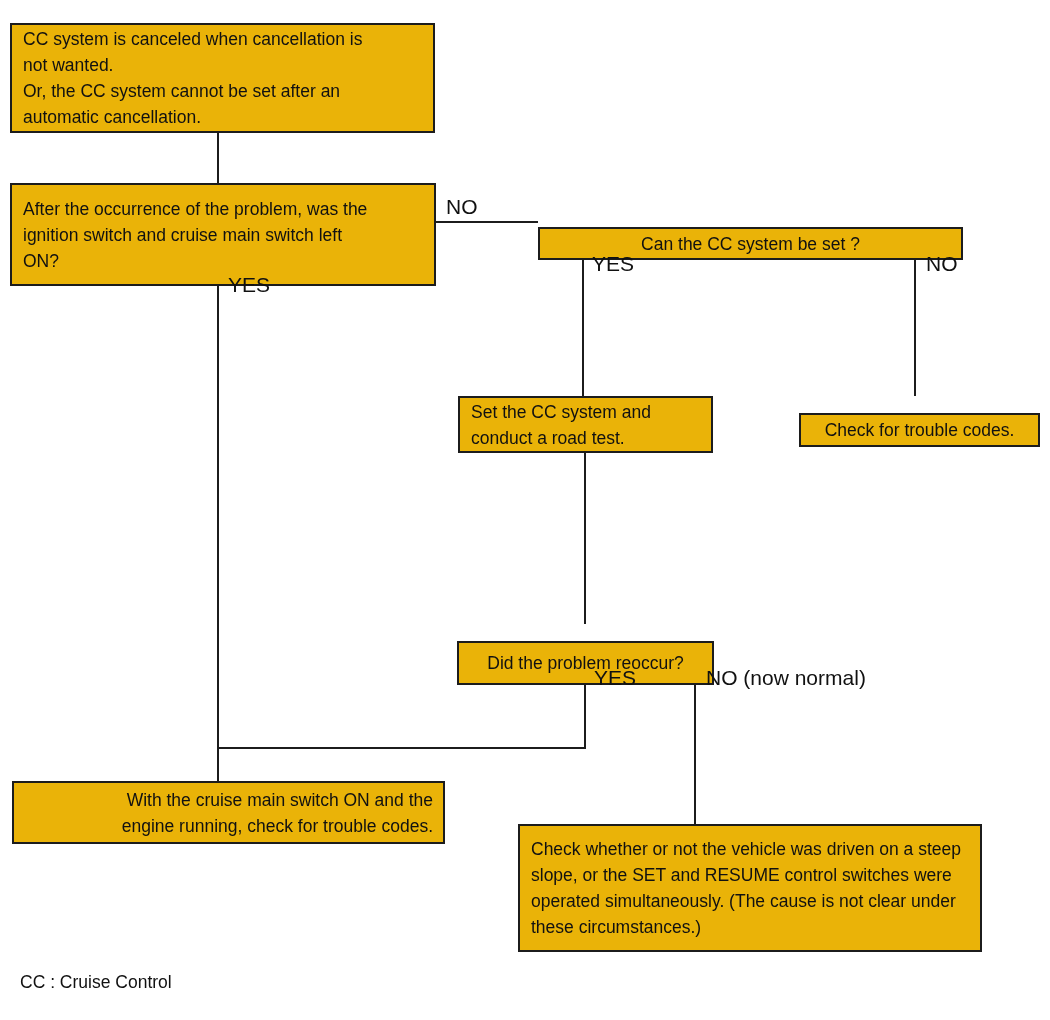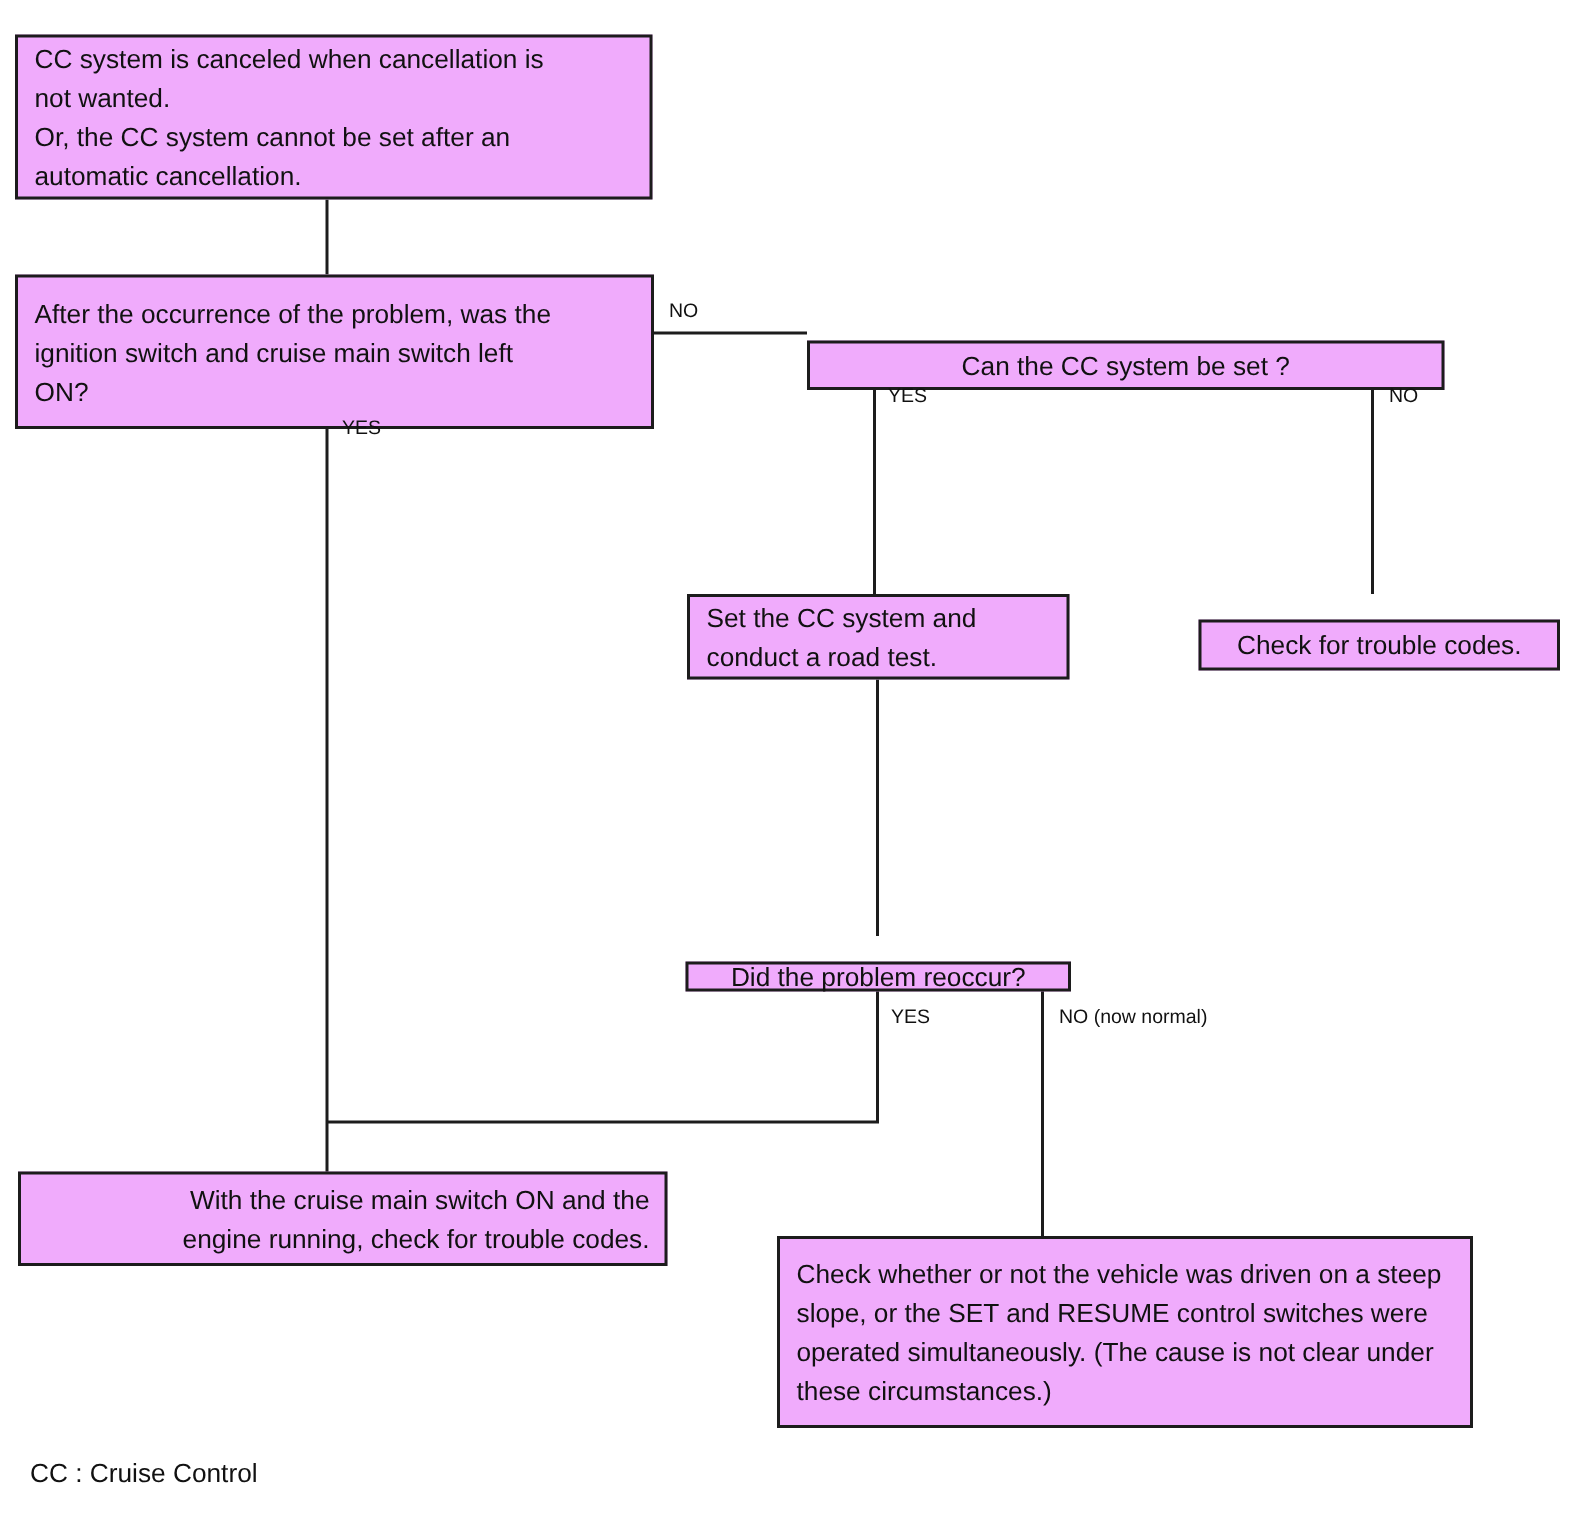--- a/index.html
+++ b/index.html
@@ -19,38 +19,38 @@
   .wires {
     position: absolute;
     left: 0;
     top: 0;
     pointer-events: none;
   }
   .node {
     position: absolute;
     box-sizing: border-box;
     border: 2px solid #1c1c1c;
-    background: #f0abfc;
+    background: #eab308;
     display: flex;
     flex-direction: column;
     justify-content: center;
     font-size: 17.5px;
     line-height: 26px;
     white-space: pre-line;
     padding: 0 10px 0 11px;
   }
   .node.center {
     align-items: center;
     text-align: center;
     padding: 0 6px;
     margin-top: 17px;
   }
   .edge-label {
     position: absolute;
-    font-size: 13px;
+    font-size: 21px;
     line-height: 20px;
     white-space: nowrap;
   }
   .footer-note {
     position: absolute;
     font-size: 17.5px;
     line-height: 22px;
     white-space: nowrap;
   }
 </style>
@@ -89,21 +89,21 @@
 ignition switch and cruise main switch left
 ON?</div>
 
   <div class="node center" style="left:538px; top:210px; width:425px; height:33px;">Can the CC system be set ?</div>
 
   <div class="node" style="left:458px; top:396px; width:255px; height:57px;">Set the CC system and
 conduct a road test.</div>
 
   <div class="node center" style="left:799px; top:396px; width:241px; height:34px;">Check for trouble codes.</div>
 
-  <div class="node center" style="left:457px; top:624px; width:257px; height:20px;">Did the problem reoccur?</div>
+  <div class="node center" style="left:457px; top:624px; width:257px; height:44px;">Did the problem reoccur?</div>
 
   <div class="node" style="left:12px; top:781px; width:433px; height:63px;text-align:right;">With the cruise main switch ON and the
 engine running, check for trouble codes.</div>
 
   <div class="node" style="left:518px; top:824px; width:464px; height:128px;">Check whether or not the vehicle was driven on a steep
 slope, or the SET and RESUME control switches were
 operated simultaneously. (The cause is not clear under
 these circumstances.)</div>
 
   <span class="edge-label" style="left:446px; top:197px;">NO</span>

